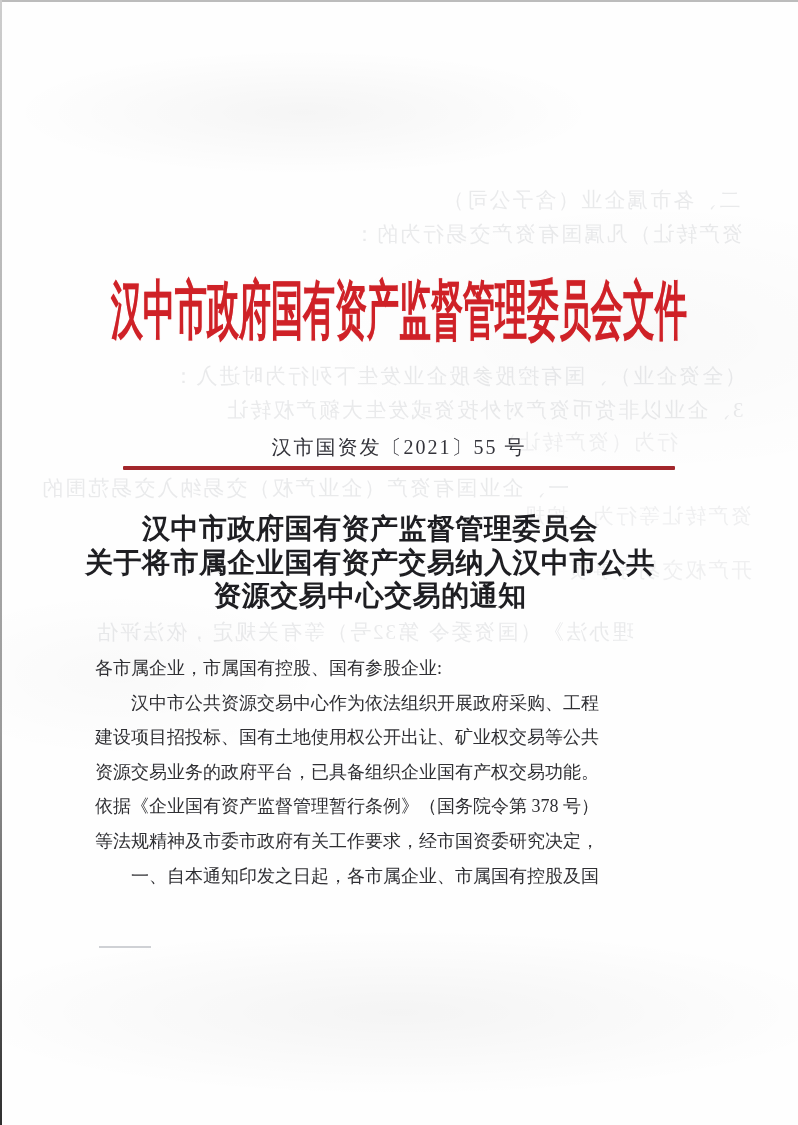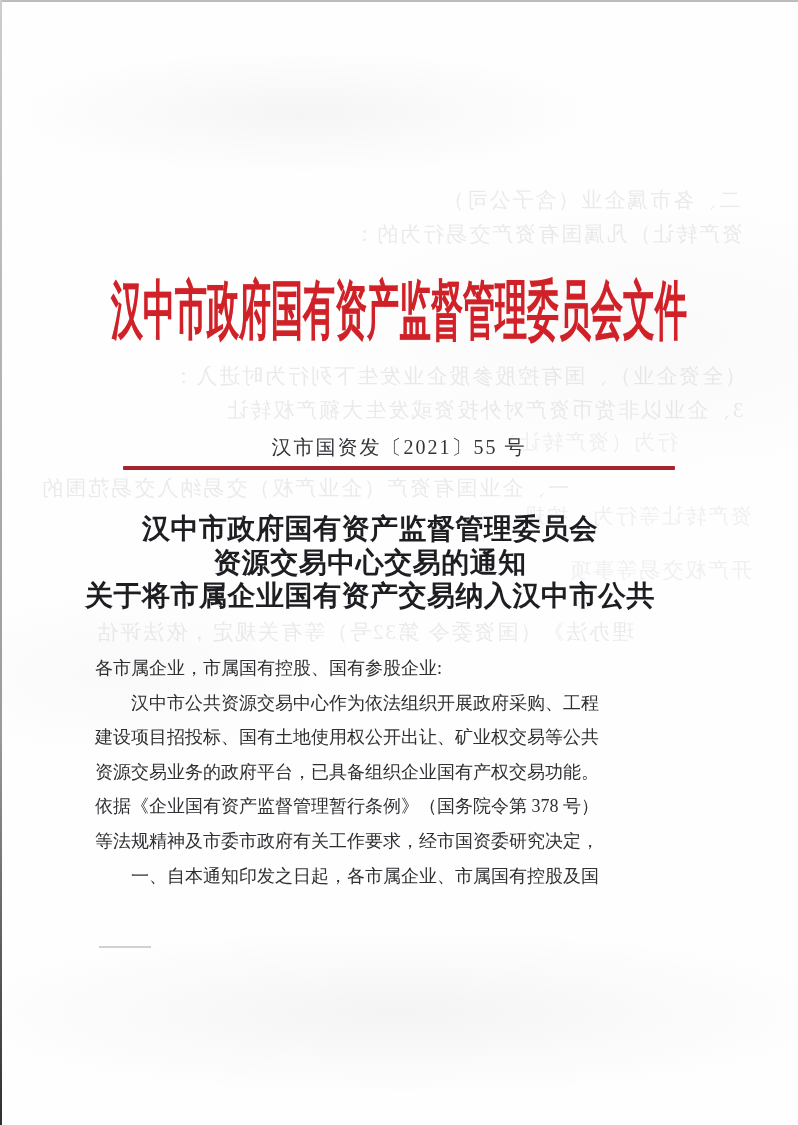--- a/index.html
+++ b/index.html
@@ -81,22 +81,22 @@
   <div class="letterhead-wrap">
     <span class="letterhead">汉中市政府国有资产监督管理委员会文件</span>
   </div>
 
   <div class="doc-number">汉市国资发〔2021〕55 号</div>
 
   <div class="red-rule"></div>
 
   <div class="notice-title">
     <div>汉中市政府国有资产监督管理委员会</div>
+    <div>关于将市属企业国有资产交易纳入汉中市公共</div>
     <div>资源交易中心交易的通知</div>
-    <div>关于将市属企业国有资产交易纳入汉中市公共</div>
   </div>
 
   <div class="body-text">
     <div class="bline">各市属企业，市属国有控股、国有参股企业:</div>
     <div class="bline indent">汉中市公共资源交易中心作为依法组织开展政府采购、工程</div>
     <div class="bline">建设项目招投标、国有土地使用权公开出让、矿业权交易等公共</div>
     <div class="bline">资源交易业务的政府平台，已具备组织企业国有产权交易功能。</div>
     <div class="bline">依据《企业国有资产监督管理暂行条例》（国务院令第 378 号）</div>
     <div class="bline">等法规精神及市委市政府有关工作要求，经市国资委研究决定，</div>
     <div class="bline indent">一、自本通知印发之日起，各市属企业、市属国有控股及国</div>

